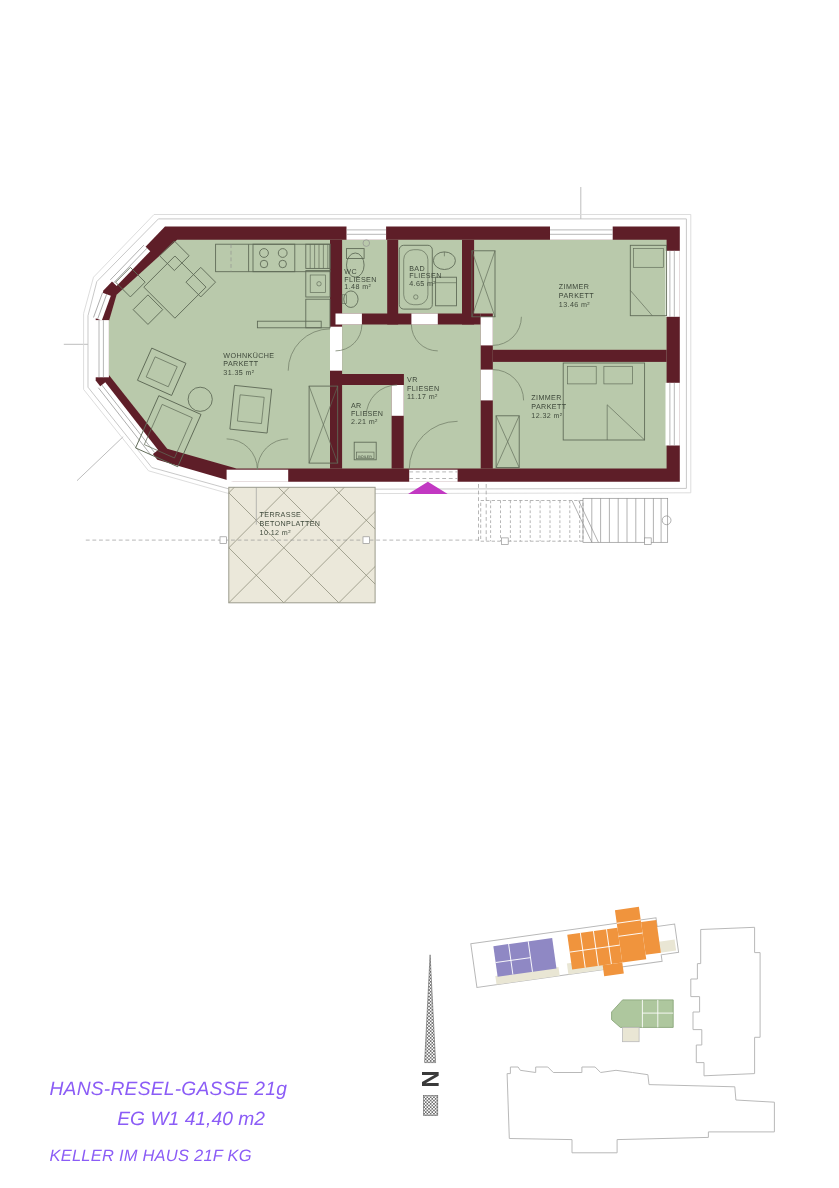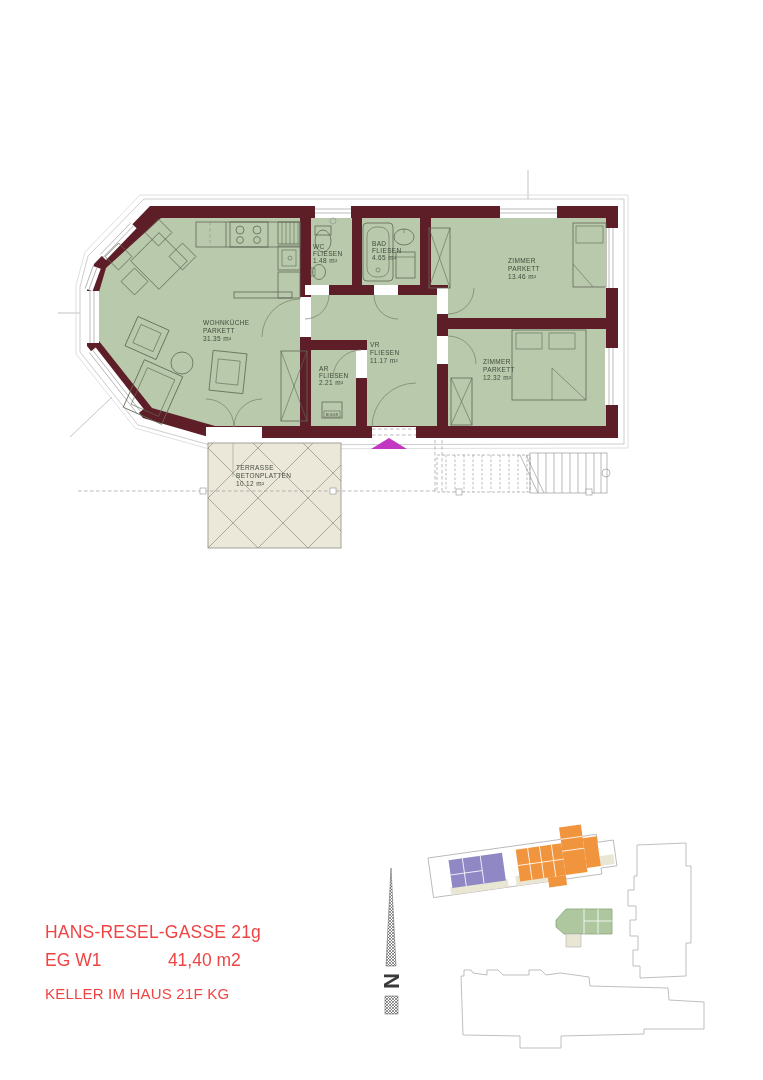--- a/index.html
+++ b/index.html
@@ -12,24 +12,24 @@
   .gap{fill:#ffffff;stroke:none;}
   .furn{stroke:#5f6a57;stroke-width:.8;fill:none;}
   .furnThin{stroke:#5f6a57;stroke-width:.6;fill:none;}
   .arc{stroke:#74806a;stroke-width:.7;fill:none;}
   .winline{stroke:#8f8f8f;stroke-width:.6;fill:none;}
   .ref{stroke:#9a9a9a;stroke-width:.6;fill:none;}
   .dash{stroke:#8f8f8f;stroke-width:.6;fill:none;stroke-dasharray:3.5,2.5;}
   .stair{stroke:#8a8a8a;stroke-width:.6;fill:none;}
   .site{stroke:#b8b8b8;stroke-width:.9;fill:#ffffff;}
   .siteline{stroke:#ffffff;stroke-width:.8;fill:none;}
-  .footer{position:absolute;left:45px;top:922px;color:#ef4444;}
+  .footer{position:absolute;left:45px;top:979px;color:#8b5cf6;font-style:italic;}
   .footer .addr{font-size:17.5px;letter-spacing:.2px;}
   .footer .row2{font-size:17.5px;margin-top:7px;}
-  .footer .row2 .u{display:inline-block;width:118px;}
+  .footer .row2 .u{display:inline-block;width:118px;text-align:right;}
   .footer .cellar{font-size:15px;margin-top:14px;letter-spacing:.2px;}
 </style>
 </head>
 <body>
 
 <div class="page">
 <svg width="763" height="1080" viewBox="0 0 763 1080">
   <defs>
     <pattern id="hatch" width="3" height="3" patternUnits="userSpaceOnUse">
       <path d="M0,0 L3,3 M3,0 L0,3" stroke="#4a4a4a" stroke-width="0.6"></path>

